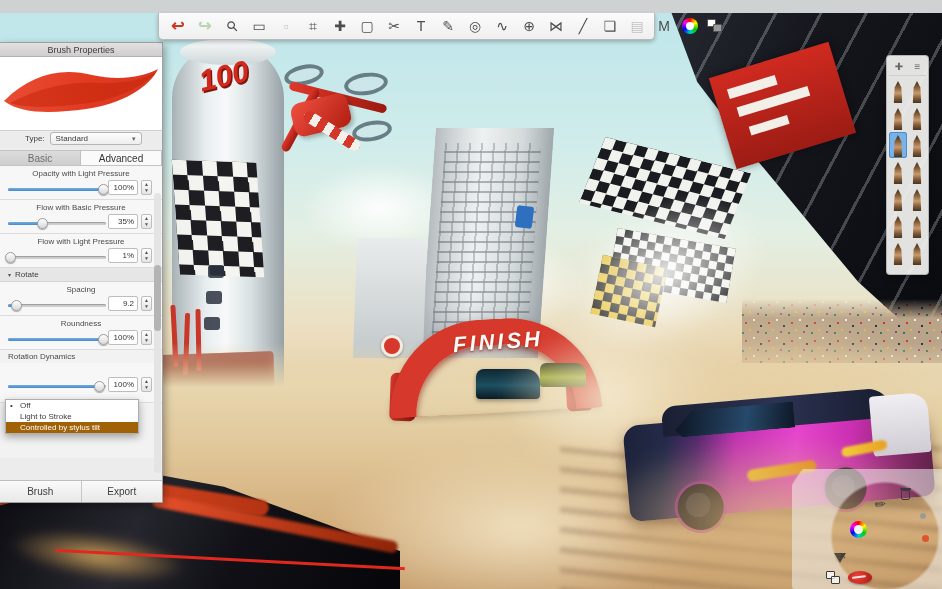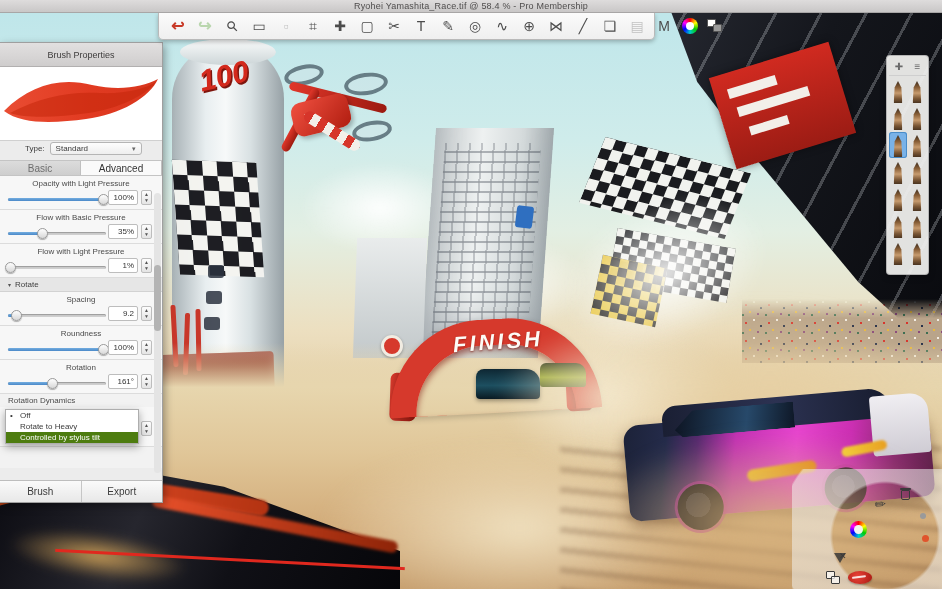--- a/index.html
+++ b/index.html
@@ -145,21 +145,21 @@
   .wheel::after { content:""; position:absolute; left:4px; top:4px; width:8px; height:8px; border-radius:50%; background:#fff; }
   .layersicon { width:16px; height:14px; position:relative; flex:0 0 auto; }
   .layersicon b, .layersicon i { position:absolute; width:9px; height:8px; border:1.5px solid #555; border-radius:1px; background:#fff; }
   .layersicon b { left:0; top:0; }
   .layersicon i { left:6px; top:5px; background:#9a9a9a; }
 
   
   .panel { position:absolute; left:0; top:42px; width:163px; height:461px; z-index:50;
     background:#ececec; border:1px solid #9f9f9f; border-left:none;
     box-shadow:2px 3px 8px rgba(0,0,0,.35); font-size:8px; color:#3c3c3c; }
-  .bp-header { height:24px; background:linear-gradient(#e2e0e0,#cfcdcd); border-bottom:1px solid #b2b0b0;
+  .bp-header { height:14px; background:linear-gradient(#e2e0e0,#cfcdcd); border-bottom:1px solid #b2b0b0;
     display:flex; align-items:center; justify-content:center; font-size:9px; color:#3f3d3d; }
   .bp-preview { height:74px; background:#fff; position:relative; border-bottom:1px solid #d0d0d0; }
   .bp-preview svg { position:absolute; left:0; top:0; }
   .bp-info { height:20px; display:flex; align-items:center; padding:0 8px; gap:8px; margin-top:2px; }
   .brush-nib { width:9px; height:17px; background:linear-gradient(#2c2018,#6b4a2f 60%,#3a2a1c);
     clip-path:polygon(50% 0,85% 40%,90% 100%,10% 100%,15% 40%); }
   .bp-name { font-size:12px; color:#333; }
   .bp-type { height:15px; display:flex; align-items:center; padding:0 8px 0 25px; gap:5px; }
   .bp-select { flex:0 0 auto; width:92px; height:13px; background:linear-gradient(#fdfdfd,#eee);
     border:1px solid #b5b5b5; border-radius:3px; display:flex; align-items:center; justify-content:space-between;
@@ -184,21 +184,21 @@
     border:1px solid #bdbdbd; border-radius:2px; display:flex; flex-direction:column; align-items:center; justify-content:center;
     font-size:5px; line-height:1.1; color:#555; }
   .sechdr { height:14px; display:flex; align-items:center; gap:4px; padding:0 8px; background:#e6e6e6;
     border-bottom:1px solid #d2d2d2; font-size:8px; color:#3e3e3e; }
   .sechdr .tri { font-size:6px; color:#555; }
   .dynlabel { height:13px; display:flex; align-items:center; padding:0 8px; font-size:8px; color:#4a4a4a; background:#f2f2f2; }
   .dropdown { position:absolute; left:5px; top:233px; width:134px; background:#fff; border:1px solid #aeaeae;
     box-shadow:0 3px 8px rgba(0,0,0,.35); z-index:5; }
   .dd-item { height:11px; display:flex; align-items:center; gap:3px; padding:0 6px 0 14px; font-size:8px; color:#3a3a3a; position:relative; }
   .dd-item .mark { position:absolute; left:4px; font-size:8px; }
-  .dd-item.hl { background:#4d7c0f; color:#fff; }
+  .dd-item.hl { background:#a16207; color:#fff; }
   .bp-buttons { position:absolute; left:0; bottom:0; width:100%; height:22px; display:flex;
     border-top:1px solid #bdbdbd; background:linear-gradient(#fafafa,#e8e8e8); }
   .bp-btn { flex:1; display:flex; align-items:center; justify-content:center; font-size:10px; color:#3c3c3c; }
   .bp-btn:first-child { border-right:1px solid #c6c6c6; }
   .scrollbar { position:absolute; right:1px; top:150px; width:7px; height:280px; background:#e4e4e4; border-radius:4px; }
   .scrollthumb { position:absolute; left:0; top:72px; width:7px; height:66px; background:#b4b4b4; border-radius:4px; }
 
   
   .palette { position:absolute; left:886px; top:55px; width:43px; height:220px; z-index:45;
     background:rgba(244,244,242,.92); border:1px solid rgba(170,170,170,.8); border-radius:4px;
@@ -316,23 +316,20 @@
     <div class="dust" style="left:590px;top:420px;width:360px;height:180px;background:radial-gradient(closest-side,rgba(214,178,126,.9),rgba(214,178,126,0));"></div>
 
     <div class="orange-corner"></div>
     <div class="darkcar"></div>
     <div class="dc-orange1"></div>
     <div class="dc-orange2"></div>
     <div class="dc-gold"></div>
     <div class="dc-redline"></div>
   </div>
 
-  <div class="titlebar">
-    <span>Ryohei Yamashita_Race.tif @ 58.4 % - Pro Membership</span>
-  </div>
 
   <div class="toolbar">
     <span class="tool undo">↩</span>
     <span class="tool redo">↪</span>
     <span class="tool zoomt">⚲</span>
     <span class="tool">▭</span>
     <span class="tool faded">▫</span>
     <span class="tool">⌗</span>
     <span class="tool">✚</span>
     <span class="tool">▢</span>
@@ -456,34 +453,20 @@
             <div class="fill" style="width: 97%;"></div>
             <div class="thumb" style="left: calc(97% - 5px);"></div>
           </div>
           <div class="valbox">100%</div>
           <div class="stepper">
             <span>▲</span>
               <span>▼</span>
           </div>
         </div>
       </div>
-      <div class="srow">
-        <div class="slabel">Rotation</div>
-        <div class="sctrl">
-          <div class="track">
-            <div class="fill" style="width: 45%;"></div>
-            <div class="thumb" style="left: calc(45% - 5px);"></div>
-          </div>
-          <div class="valbox">161°</div>
-          <div class="stepper">
-            <span>▲</span>
-              <span>▼</span>
-          </div>
-        </div>
-      </div>
 
       <div class="dynlabel">Rotation Dynamics</div>
 
       <div class="srow" style="height:40px;padding-top:12px;">
         <div class="slabel"></div>
         <div class="sctrl">
           <div class="track">
             <div class="fill" style="width: 93%;"></div>
             <div class="thumb" style="left: calc(93% - 5px);"></div>
           </div>
@@ -495,21 +478,21 @@
         </div>
       </div>
 
 
       <div class="dropdown">
         <div class="dd-item">
           <span class="mark">•</span>
           <span>Off</span>
         </div>
         <div class="dd-item">
-          <span>Rotate to Heavy</span>
+          <span>Light to Stroke</span>
         </div>
         <div class="dd-item hl">
           <span>Controlled by stylus tilt</span>
         </div>
       </div>
     </div>
 
     <div class="bp-buttons">
       <div class="bp-btn">Brush</div>
       <div class="bp-btn">Export</div>

